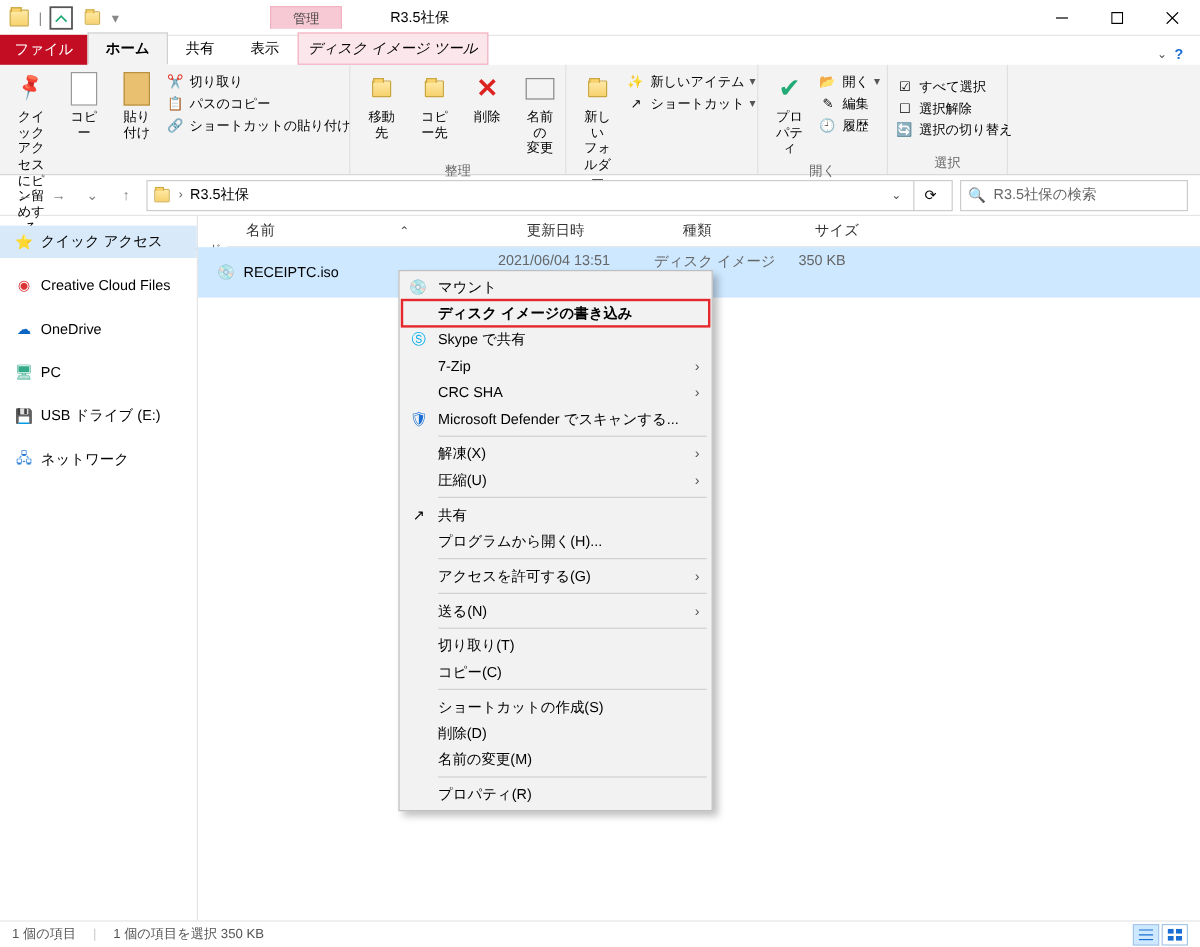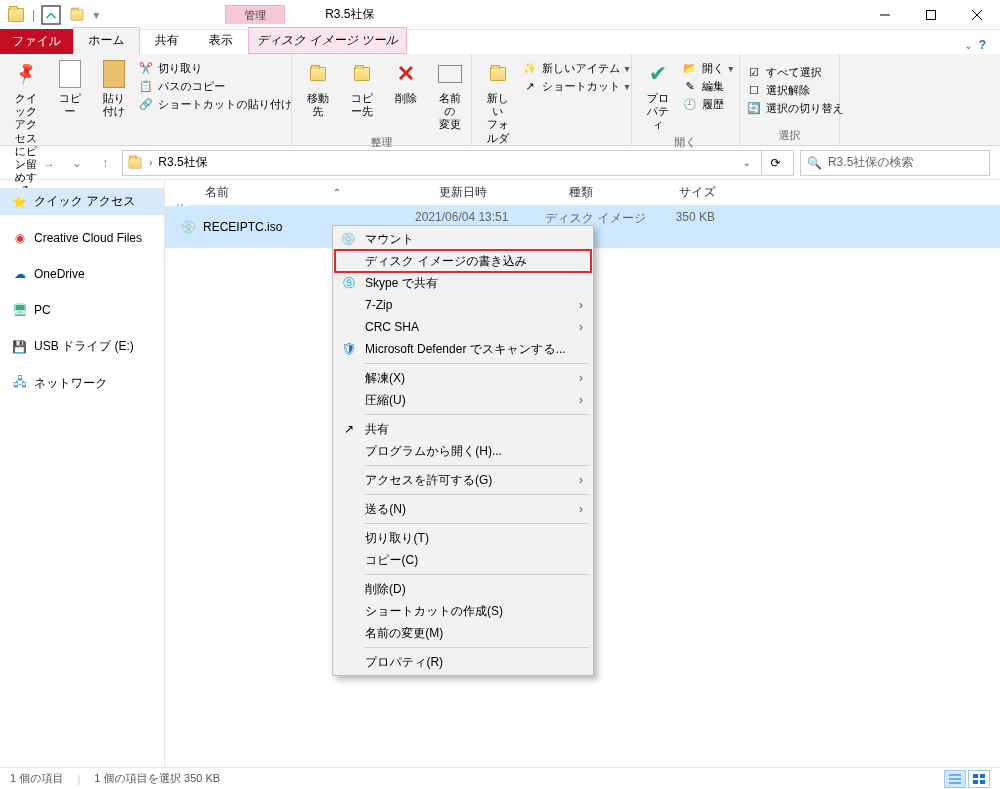--- a/index.html
+++ b/index.html
@@ -15,21 +15,21 @@
   .manage-tab { background:#f7c9d4; color:#444; padding:2px 18px 1px; border:1px solid #f3b1c1; border-bottom:none; font-size:11px; margin-left:120px; }
   .title-text { margin-left:40px; font-size:12px; }
   .win-controls { margin-left:auto; display:flex; }
   .win-btn { width:46px; height:30px; display:flex; align-items:center; justify-content:center; }
   .win-btn svg { width:10px; height:10px; }
 
   
   .tabs { height: 24px; display:flex; align-items:flex-end; background:#fff; }
   .tab-file { background:#c30d22; color:#fff; padding:4px 12px; font-size:12px; }
   .tab { padding:4px 14px; font-size:12px; border:1px solid transparent; }
-  .tab.active { border:1px solid #d0d0d0; border-bottom:1px solid #f3f3f3; background:#f3f3f3; }
+  .tab.active { border:1px solid #d0d0d0; border-bottom:1px solid #f3f3f3; background:#f3f3f3;font-weight:bold; }
   .tab-context { background:#fbe6eb; padding:4px 8px; margin-left:0; border:1px solid #f3b1c1;font-style:italic; }
   .help-icon { margin-left:auto; padding:2px 14px; display:flex; gap:6px; align-items:center; }
 
   
   .ribbon { height:92px; background:#f3f3f3; border-bottom:1px solid #d8d8d8; display:flex; font-size:11px; }
   .rgroup { border-right:1px solid #e0e0e0; padding:2px 6px 0; display:flex; flex-direction:column; }
   .rgroup-content { flex:1; display:flex; align-items:flex-start; gap:4px; }
   .rgroup-label { text-align:center; color:#666; font-size:11px; padding:1px 0 2px; }
   .rbtn { display:flex; flex-direction:column; align-items:center; justify-content:center; min-width:40px; padding:2px 4px; gap:2px; text-align:center; line-height:1.2; }
   .rbtn-ico { width:32px; height:32px; display:flex; align-items:center; justify-content:center; }
@@ -53,26 +53,26 @@
   .content { flex:1; position:relative; }
   .cols { display:flex; border-bottom:1px solid #e5e5e5; padding:4px 0; font-size:12px; color:#333;margin-left:24px; }
   .col-name { width:250px; padding-left:16px; display:flex; gap:6px; align-items:center; }
   .col-date { width:130px; }
   .col-type { width:110px; }
   .col-size { width:70px; }
   .row { display:flex; padding:4px 0; font-size:12px; }
   .row.selected { background:#cde8ff; }
   .row .col-name { color:#000; }
   .row .col-date, .row .col-type, .row .col-size { color:#666; }
-  .row .col-size { text-align:right; padding-right:10px; }
+  .row .col-size { text-align:center; padding-right:10px; }
 
   
   .ctxmenu { position:absolute; left:332px; top:225px; width:262px; background:#f2f2f2; border:1px solid #bfbfbf; box-shadow:4px 4px 6px rgba(0,0,0,0.25); font-size:12px; padding:2px; }
   .ctx-item { display:flex; align-items:center; height:22px; padding:0 8px 0 30px; position:relative; }
-  .ctx-item.highlight { outline:2px solid #e5282d; outline-offset:-1px; }
+  .ctx-item.highlight { outline:2px solid #e5282d; outline-offset:-1px;font-weight:bold; }
   .ctx-ico { position:absolute; left:6px; width:16px; height:16px; display:flex; align-items:center; justify-content:center; }
   .ctx-arrow { margin-left:auto; color:#555; }
   .ctx-sep { height:1px; background:#d0d0d0; margin:3px 2px 3px 30px; }
 
   
   .status { height:22px; border-top:1px solid #e5e5e5; display:flex; align-items:center; padding:0 10px; font-size:11px; color:#555; gap:14px; }
   .status .views { margin-left:auto; display:flex; gap:2px; }
   .vbtn { width:22px; height:18px; border:1px solid #a8c7e8; display:flex; align-items:center; justify-content:center; }
   .vbtn.active { background:#cde8ff; }
 
@@ -401,24 +401,24 @@
     </div>
   <div class="ctx-sep"></div>
   <div class="ctx-item">
       <span>切り取り(T)</span>
     </div>
   <div class="ctx-item">
       <span>コピー(C)</span>
     </div>
   <div class="ctx-sep"></div>
   <div class="ctx-item">
+      <span>ショートカットの作成(S)</span>
+    </div>
+  <div class="ctx-item">
       <span>削除(D)</span>
-    </div>
-  <div class="ctx-item">
-      <span>ショートカットの作成(S)</span>
     </div>
   <div class="ctx-item">
       <span>名前の変更(M)</span>
     </div>
   <div class="ctx-sep"></div>
   <div class="ctx-item">
       <span>プロパティ(R)</span>
     </div>
 </div>
 

